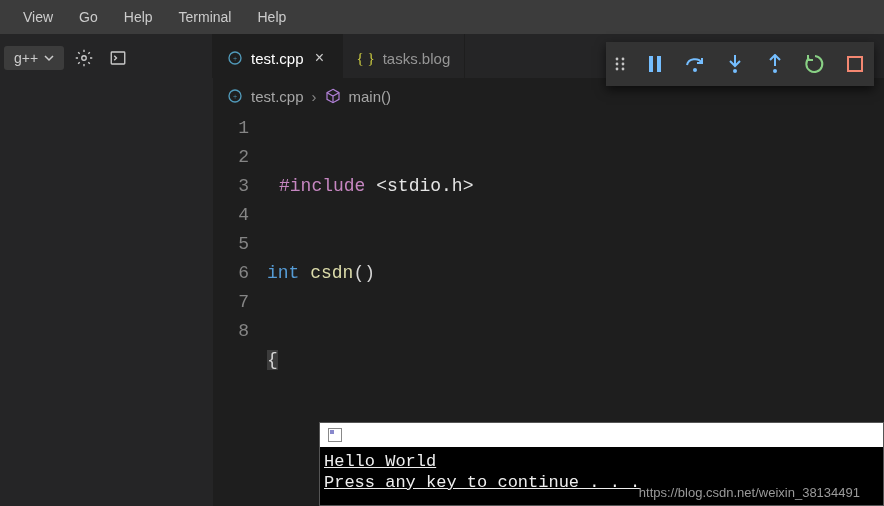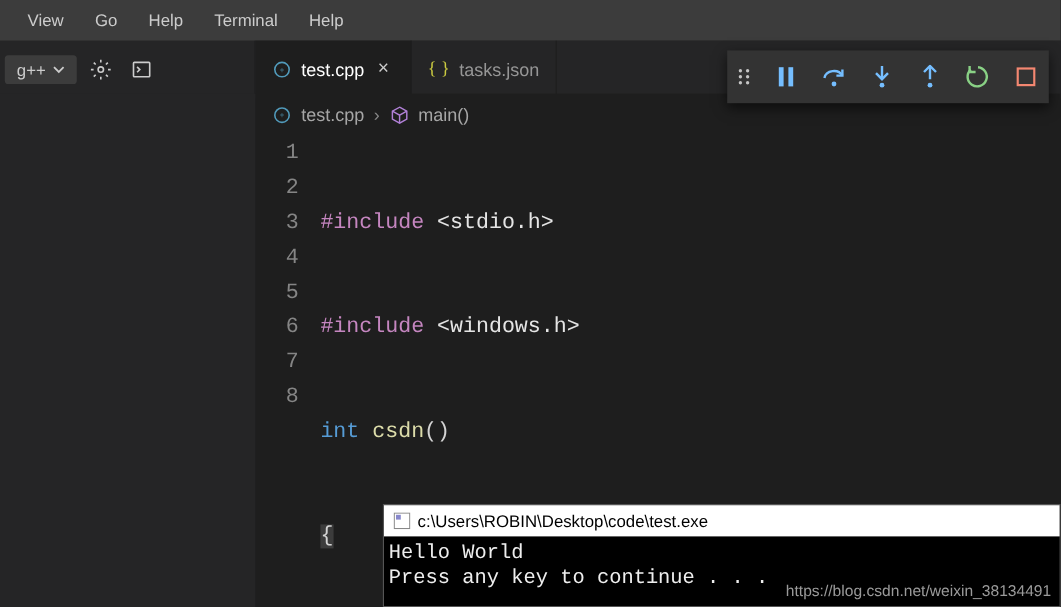--- a/index.html
+++ b/index.html
@@ -134,21 +134,21 @@
     display: flex;
   }
   .gutter {
     width: 54px;
     text-align: right;
     color: #858585;
     padding-right: 18px;
   }
   .gutter div, .lines div { height: 29px; }
   .lines { flex: 1; white-space: pre; color: #d4d4d4; }
-  .kw { color: #c586c0; }
+  .kw { color: #c586c0; margin-left: 12px; }
   .inc { color: #e5e5e5; }
   .type { color: #569cd6; }
   .fn { color: #dcdcaa; }
   .brace { background: #3c3c3c; }
   .terminal-window {
     position: absolute;
     left: 319px;
     right: 0;
     bottom: 0;
     background: #000;
@@ -163,24 +163,25 @@
     gap: 6px;
     font-size: 14px;
   }
   .term-body {
     font-family: Consolas, "Courier New", monospace;
     font-size: 17px;
     color: #eee;
     padding: 4px 4px 12px 4px;
     line-height: 21px;
     white-space: pre;
+    text-decoration: underline;
   }
   .watermark {
     position: absolute;
-    right: 8px;
+    right: 24px;
     bottom: 6px;
     font-size: 13px;
     color: #9a9a9a;
     z-index: 100;
   }
   svg { display: block; }
 </style>
 </head>
 <body>
 
@@ -221,21 +222,21 @@
         <svg width="16" height="16" viewBox="0 0 24 24">
             <circle cx="12" cy="12" r="9" fill="none" stroke="#519aba" stroke-width="2"></circle>
             <text x="12" y="16" font-size="11" text-anchor="middle" fill="#519aba" font-family="Consolas">+</text>
           </svg>
       </span>
       <span>test.cpp</span>
       <span class="close">×</span>
     </div>
     <div class="tab">
       <span style="color:#cbcb41;font-family:Consolas;font-size:15px;">{ }</span>
-      <span>tasks.json</span>
+      <span>tasks.blog</span>
     </div>
   </div>
 </div>
 
 <div class="debug-toolbar">
   <span class="handle">
     <svg width="12" height="16" viewBox="0 0 12 16">
         <circle cx="3" cy="3" r="1.4" fill="#c5c5c5"></circle>
         <circle cx="9" cy="3" r="1.4" fill="#c5c5c5"></circle>
         <circle cx="3" cy="8" r="1.4" fill="#c5c5c5"></circle>
@@ -311,38 +312,36 @@
       <div>2</div>
       <div>3</div>
       <div>4</div>
       <div>5</div>
       <div>6</div>
       <div>7</div>
       <div>8</div>
     </div>
     <div class="lines">
       <div><span class="kw">#include</span><span class="inc"> &lt;stdio.h&gt;</span></div>
-      <div><span class="kw">#include</span><span class="inc"> &lt;windows.h&gt;</span></div>
       <div><span class="type">int</span><span class="fn"> csdn</span><span>()</span></div>
       <div><span class="brace">{</span></div>
       
       
       
       
     </div>
   </div>
 </div>
 
 <div class="terminal-window">
   <div class="term-title">
     <span>
       <svg width="14" height="14" viewBox="0 0 14 14">
           <rect x="0.5" y="0.5" width="13" height="13" fill="#fff" stroke="#888"></rect>
           <rect x="2" y="2" width="4" height="4" fill="#88c"></rect>
         </svg>
     </span>
-    <span>c:\Users\ROBIN\Desktop\code\test.exe</span>
   </div>
   <div class="term-body"><span>Hello World</span>
 <span>Press any key to continue . . .</span></div>
 </div>
 
 <div class="watermark">https://blog.csdn.net/weixin_38134491</div>
 
 </body></html>

